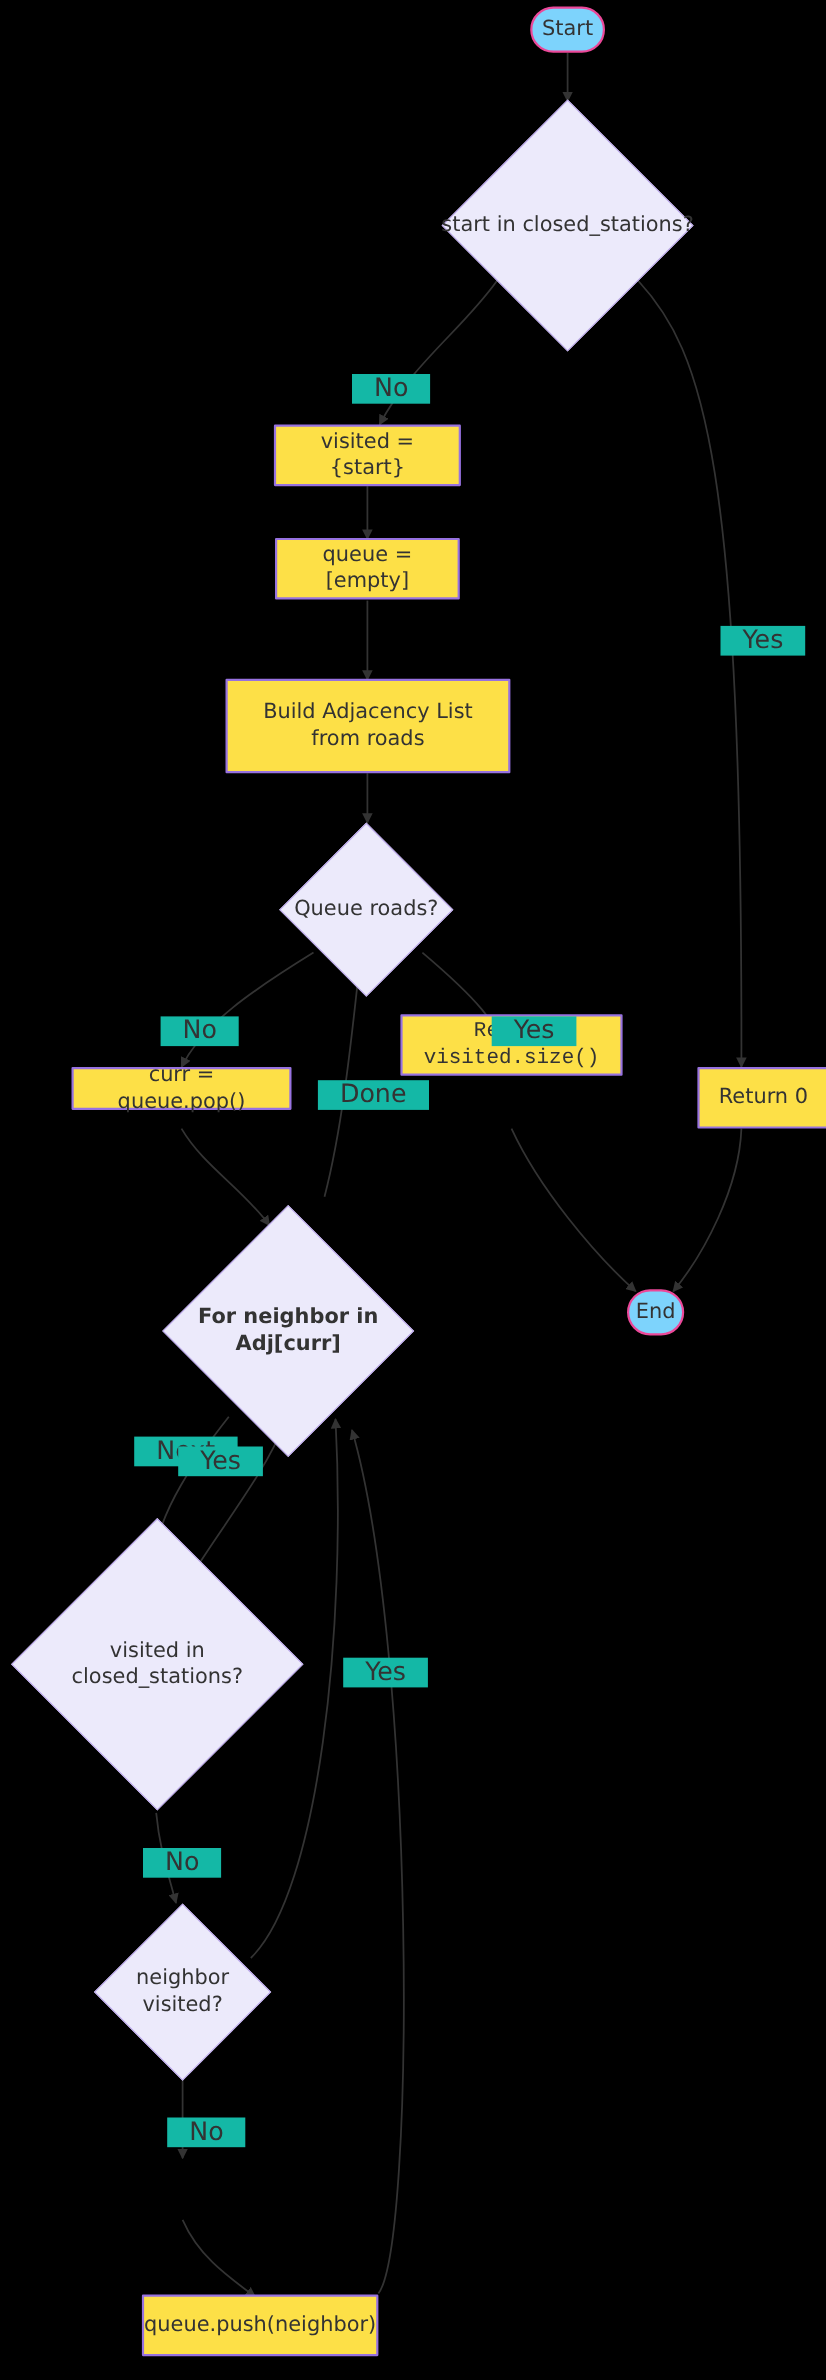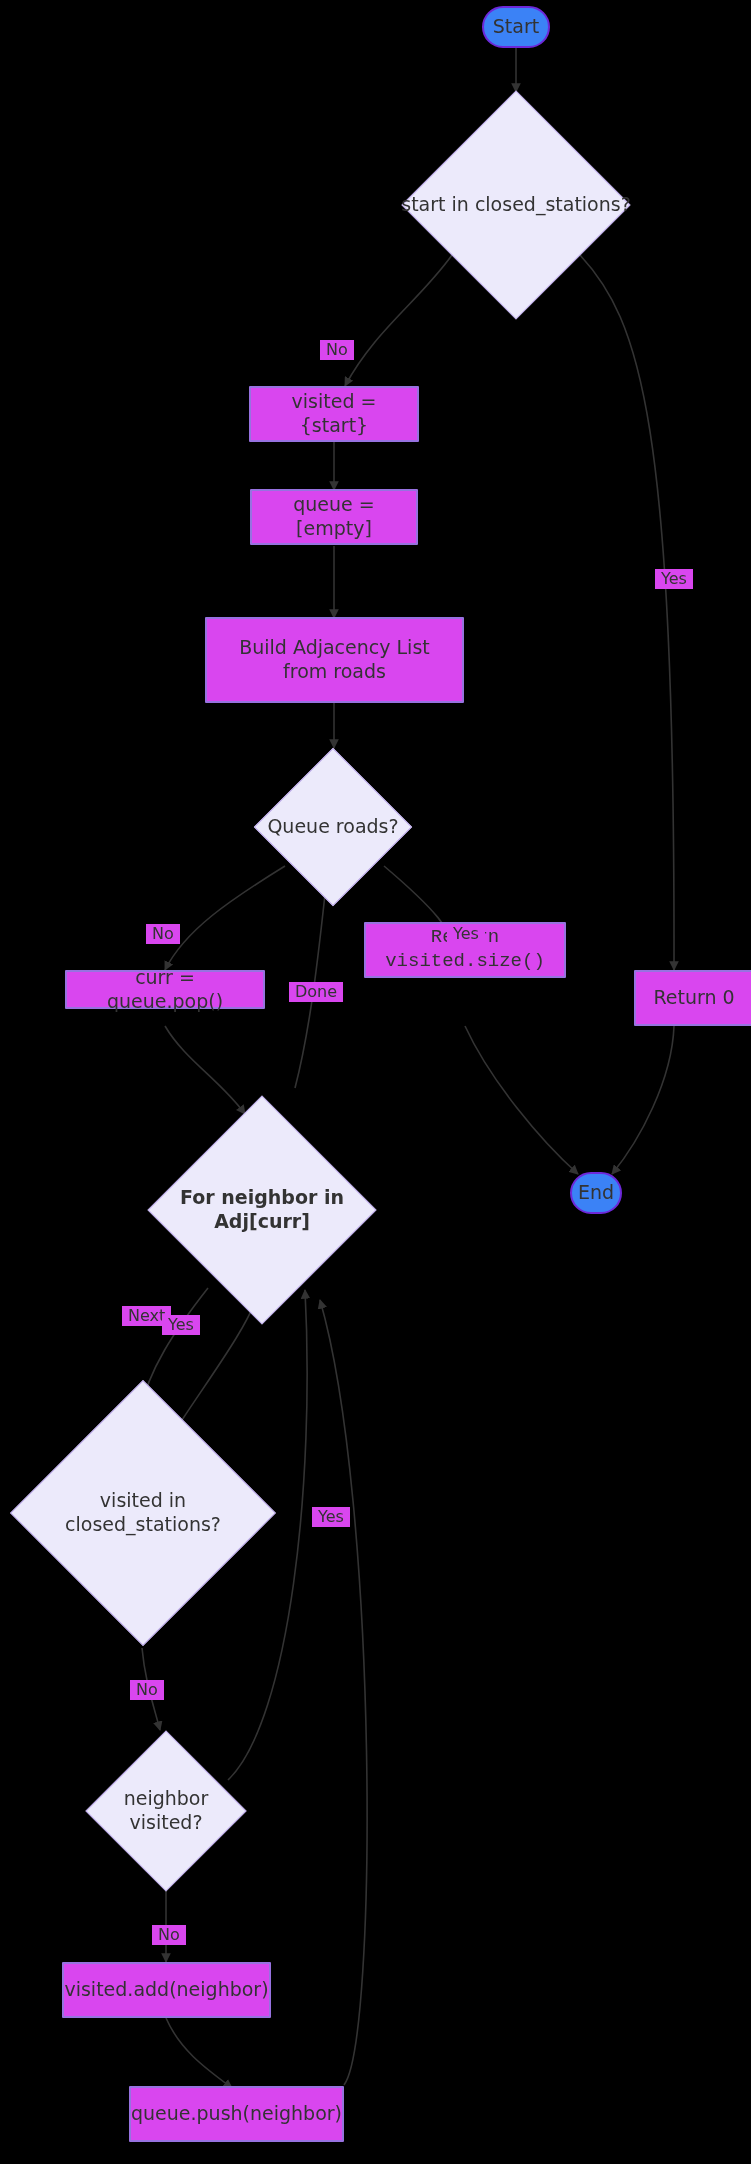--- a/index.html
+++ b/index.html
@@ -35,28 +35,28 @@
     display: flex;
     align-items: center;
     justify-content: center;
     text-align: center;
     color: #333333;
     font-size: 19px;
     line-height: 1.25;
     z-index: 3;
   }
   .node-rect {
-    background: #d946ef;
+    background: #fde047;
     border: 2px solid #9772E0;
     border-radius: 1px;
     padding: 4px 10px;
   }
   .node-stadium {
-    background: #3b82f6;
-    border: 2px solid #6d28d9;
+    background: #7dd3fc;
+    border: 2px solid #ec4899;
     border-radius: 999px;
     padding: 4px 12px;
   }
   .node-diamond {
     background: transparent;
     border: none;
   }
   .node-diamond .dia-shape {
     position: absolute;
     left: 0;
@@ -69,25 +69,25 @@
     transform: rotate(45deg);
     z-index: -1;
   }
   .node-diamond .dia-label {
     position: relative;
     z-index: 1;
     white-space: pre-line;
   }
   .edge-label {
     position: absolute;
-    background: #d946ef;
+    background: #14b8a6;
     color: #333333;
-    font-size: 16px;
+    font-size: 23px;
     line-height: 1.1;
-    padding: 1px 6px;
+    padding: 1px 20px;
     white-space: nowrap;
     z-index: 5;
   }
 </style>
 </head>
 <body>
 
 <div id="flow-root">
 
   <svg id="edges" viewBox="0 0 751 2164" xmlns="http://www.w3.org/2000/svg">
@@ -189,23 +189,20 @@
     <span class="dia-shape" style="left:39px; top:39px; width:188px; height:188px;"></span>
     <span class="dia-label">visited in
 closed_stations?</span>
   </div>
 
   <div class="node node-diamond" style="left:85px; top:1730px; width:162px; height:162px;">
     <span class="dia-shape" style="left:24px; top:24px; width:114px; height:114px;"></span>
     <span class="dia-label">neighbor visited?</span>
   </div>
 
-  <div class="node node-rect" style="left:62px; top:1962px; width:209px; height:56px;">
-    <span>visited.add(neighbor)</span>
-  </div>
 
   <div class="node node-rect" style="left:129px; top:2086px; width:215px; height:56px;">
     <span>queue.push(neighbor)</span>
   </div>
 
   <div class="edge-label" style="left:320px; top:340px;">
     <span>No</span>
   </div>
 
   <div class="edge-label" style="left:655px; top:569px;">

